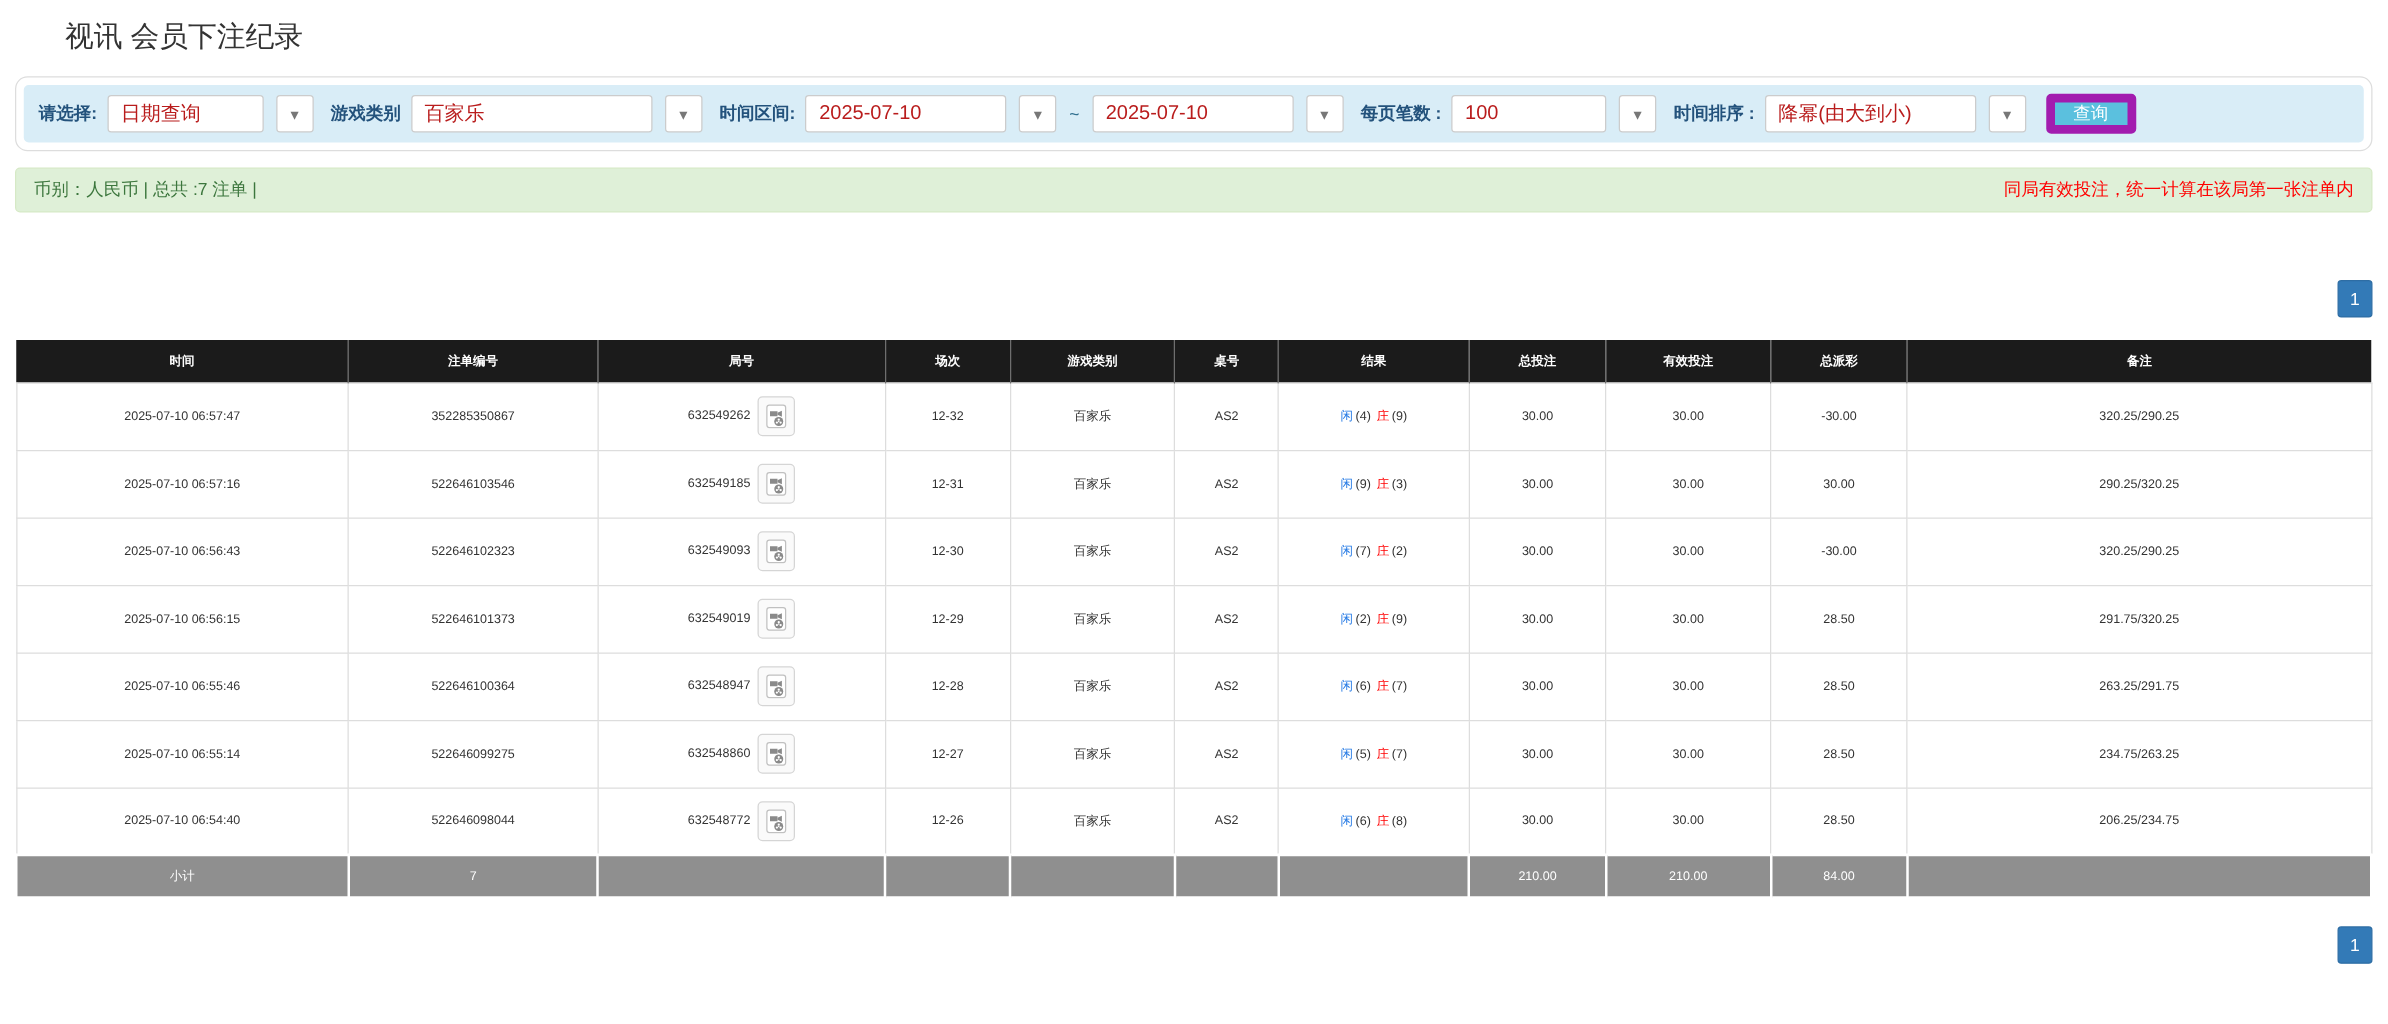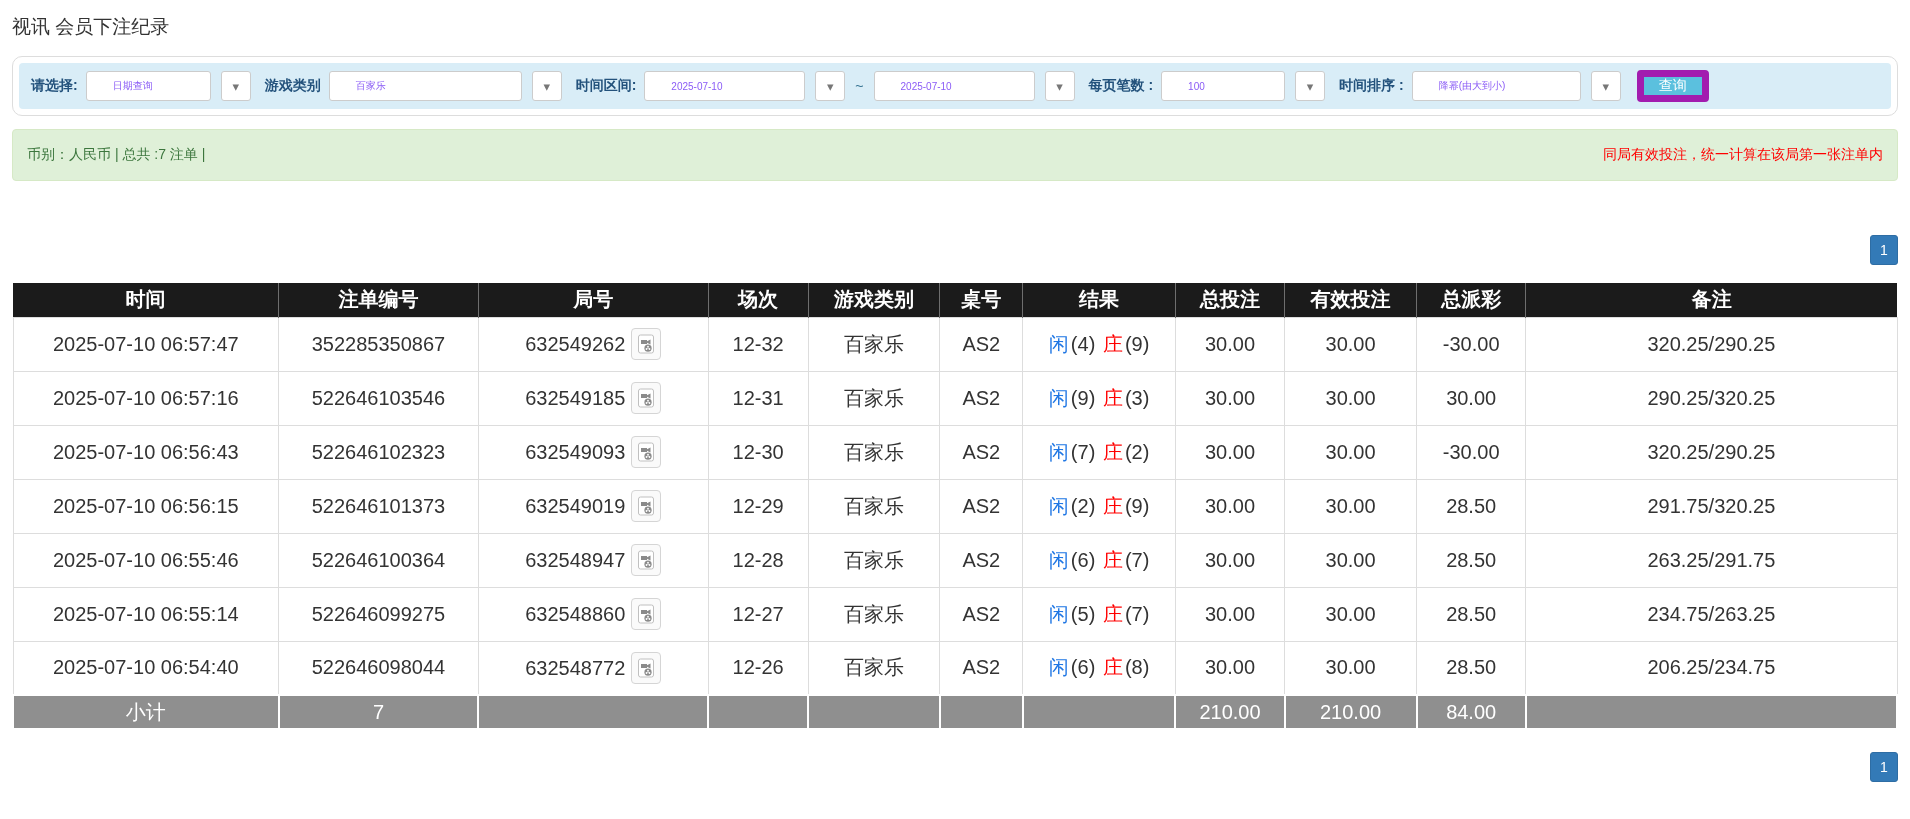--- a/index.html
+++ b/index.html
@@ -5,37 +5,37 @@
   * { box-sizing: border-box; margin: 0; padding: 0; }
   html, body { background: #fff; }
   body {
     width: 1910px; height: 819px; overflow: hidden;
     font-family: "Liberation Sans", "DejaVu Sans", sans-serif;
     color: #333;
   }
   .page { padding: 14px 12px 0 12px; }
 
   
-  .page-title { font-size: 19px; font-weight: 400; color: #333; margin-bottom: 16px; }
+  .page-title { font-size: 23px; font-weight: 400; color: #333; margin-bottom: 16px; margin-left: 40px; }
 
   
   .filter-panel {
     border: 1px solid #ddd; border-radius: 10px; background: #fff;
     padding: 6px; margin-bottom: 13px;
   }
   .filter-bar {
     background: #d9edf7; border-radius: 4px; padding: 7px 12px;
     display: flex; align-items: center; gap: 8px;
   }
   .flabel { font-size: 14px; font-weight: bold; color: #23527c; white-space: nowrap; margin-left: 6px; }
   .flabel:first-child { margin-left: 0; }
   .sel-box {
     height: 30px; background: #fff; border: 1px solid #ccc; border-radius: 3px;
-    display: inline-flex; align-items: center; padding: 0 26px;
-    font-size: 10px; color: #8b5cf6; cursor: default;
+    display: inline-flex; align-items: center; padding: 0 10px;
+    font-size: 16px; color: #b91c1c; cursor: default;
   }
   .caret-box {
     width: 30px; height: 30px; background: #fff; border: 1px solid #ccc; border-radius: 3px;
     display: inline-flex; align-items: center; justify-content: center;
     margin-left: 2px; cursor: pointer;
   }
   .caret-glyph { font-size: 13px; color: #777; line-height: 1; }
   .tilde { color: #31708f; font-size: 14px; margin: 0 2px; }
   .w-type  { width: 125px; }
   .w-game  { width: 193px; }
@@ -44,39 +44,39 @@
   .w-sort  { width: 169px; }
   .search-btn {
     height: 32px; padding: 0 15px; margin-left: 8px;
     background: #5bc0de; border: 7px solid #a21caf; border-radius: 4px;
     color: #fff; font-size: 14px; cursor: pointer;
     font-family: "Liberation Sans", "DejaVu Sans", sans-serif;
   }
 
   
   .summary-bar {
-    height: 52px; background: #dff0d8; border: 1px solid #d6e9c6; border-radius: 4px;
+    height: 36px; background: #dff0d8; border: 1px solid #d6e9c6; border-radius: 4px;
     display: flex; align-items: center; justify-content: space-between;
     padding: 0 14px; font-size: 14px;
   }
   .summary-left { color: #3c763d; }
   .summary-right { color: #ff0000; }
 
   
   .pager { text-align: right; }
   .pager-top { margin-top: 54px; margin-bottom: 18px; }
   .pager-bottom { margin-top: 22px; }
   .page-btn {
     width: 28px; height: 30px; background: #337ab7; border: 1px solid #2e6da4;
     border-radius: 3px; color: #fff; font-size: 14px; cursor: pointer;
     font-family: "Liberation Sans", "DejaVu Sans", sans-serif;
   }
 
   
-  table.grid { width: 100%; border-collapse: collapse; table-layout: fixed; font-size: 20px; }
+  table.grid { width: 100%; border-collapse: collapse; table-layout: fixed; font-size: 10px; }
   table.grid thead th {
     background: #1b1b1b; color: #fff; font-weight: bold; height: 34px;
     border-right: 1px solid #6e6e6e; text-align: center;
   }
   table.grid thead th:last-child { border-right: none; }
   table.grid tbody td {
     background: #fff; border: 1px solid #ddd; height: 54px;
     text-align: center; color: #333; overflow: hidden; white-space: nowrap;
   }
   table.grid tfoot td {

